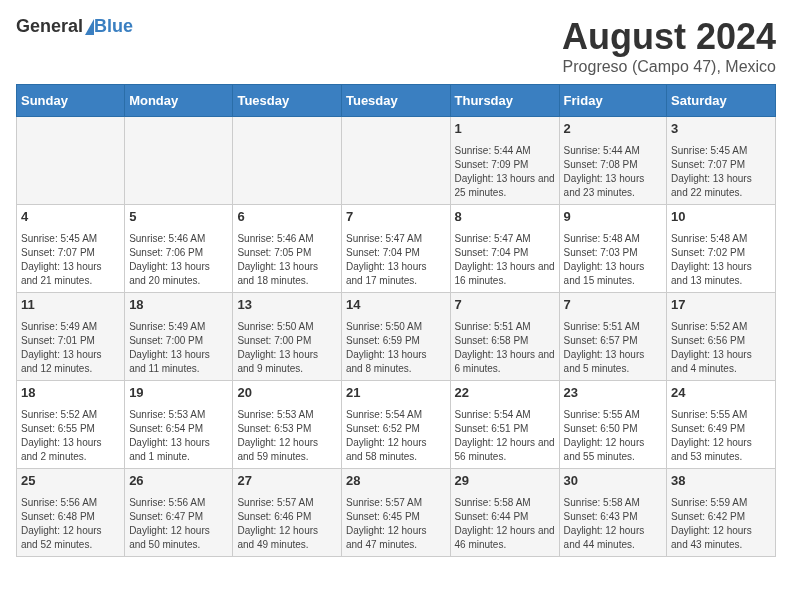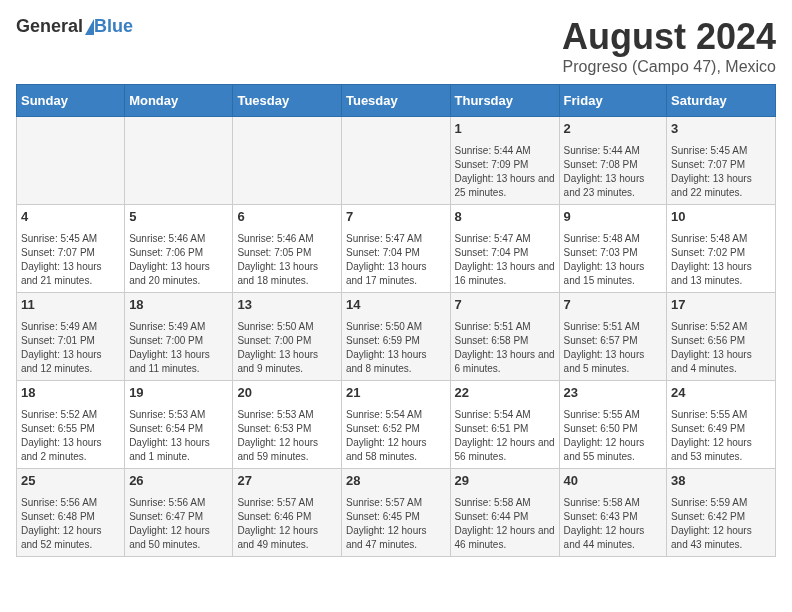--- a/index.html
+++ b/index.html
@@ -235,21 +235,21 @@
         </td>
         <td>
           <span class="day-number">28</span>
           <div class="day-detail">Sunrise: 5:57 AM<br>Sunset: 6:45 PM<br>Daylight: 12 hours and 47 minutes.</div>
         </td>
         <td>
           <span class="day-number">29</span>
           <div class="day-detail">Sunrise: 5:58 AM<br>Sunset: 6:44 PM<br>Daylight: 12 hours and 46 minutes.</div>
         </td>
         <td>
-          <span class="day-number">40</span>
+          <span class="day-number">30</span>
           <div class="day-detail">Sunrise: 5:58 AM<br>Sunset: 6:43 PM<br>Daylight: 12 hours and 44 minutes.</div>
         </td>
         <td>
           <span class="day-number">38</span>
           <div class="day-detail">Sunrise: 5:59 AM<br>Sunset: 6:42 PM<br>Daylight: 12 hours and 43 minutes.</div>
         </td>
       </tr>
     </tbody>
 </table>
 

